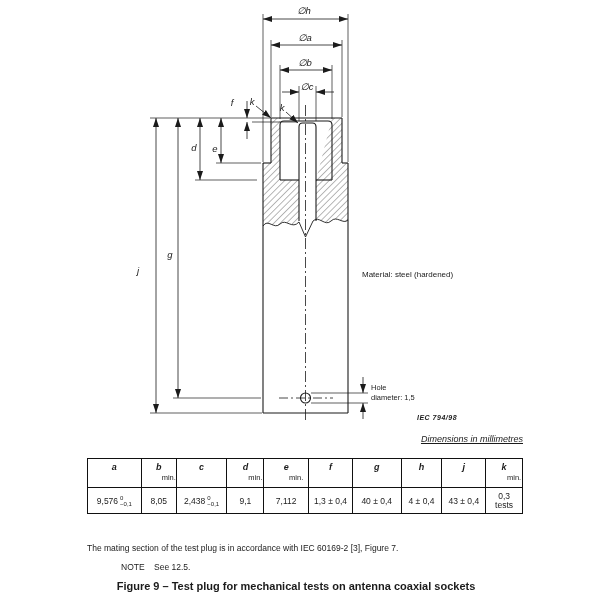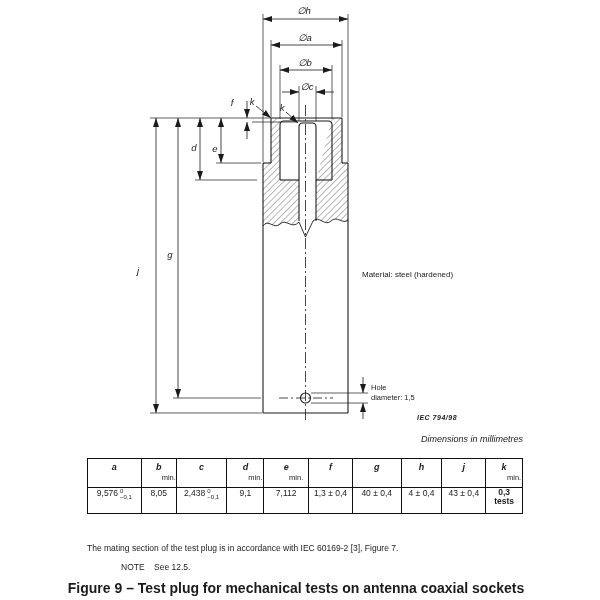--- a/index.html
+++ b/index.html
@@ -8,39 +8,39 @@
     font-family:"Liberation Sans", sans-serif;color:#1b1b1b;
   }
   .drawing-wrap{position:absolute;left:0;top:0;width:600px;height:450px;}
   svg text{fill:#1b1b1b;}
   .dimlbl{font-family:"Liberation Sans",sans-serif;font-style:italic;font-size:9.5px;}
   .notelbl{font-family:"Liberation Sans",sans-serif;font-size:7.5px;}
   .matlbl{font-family:"Liberation Sans",sans-serif;font-size:8px;}
   .ieclbl{font-family:"Liberation Sans",sans-serif;font-size:7px;font-style:italic;font-weight:bold;letter-spacing:.5px;}
 
   .dims-note{
-    position:absolute;top:434px;right:77px;font-size:9px;font-style:italic;
+    position:absolute;top:434px;right:77px;font-size:9px;font-style:italic;text-decoration:underline;
   }
   .dim-table{
     position:absolute;left:87px;top:458px;width:436px;height:56px;
     display:flex;border:1.5px solid #111;box-sizing:border-box;background:#fff;
   }
   .col{box-sizing:border-box;border-right:1px solid #111;display:flex;flex-direction:column;}
   .col:last-child{border-right:none;}
   .hcell{height:29px;box-sizing:border-box;border-bottom:1px solid #111;
     display:flex;flex-direction:column;align-items:center;padding-top:2px;}
   .hletter{font-style:italic;font-size:9px;font-weight:bold;line-height:12px;}
   .hsub{font-size:7.5px;line-height:9px;margin-left:20px;}
-  .vcell{flex:1;display:flex;justify-content:center;font-size:8.5px;}
+  .vcell{flex:1;display:flex;align-items:center;justify-content:center;font-size:8.5px;}
   .tolstack{display:inline-flex;flex-direction:column;margin-left:2px;font-size:6px;line-height:6px;align-items:flex-start;}
-  .twoline{display:flex;flex-direction:column;align-items:center;line-height:9px;font-weight:bold;}
+  .twoline{display:flex;flex-direction:column;align-items:center;line-height:9px;}
   .note-mating{position:absolute;left:87px;top:543px;font-size:8.5px;text-align:center;}
   .note-see{position:absolute;left:87px;top:562px;font-size:8.5px;white-space:pre;padding-left:34px;}
   .fig-caption{position:absolute;left:0;top:580px;width:592px;text-align:center;
-    font-size:14px;font-weight:bold;}
+    font-size:11px;font-weight:bold;}
 </style>
 </head>
 <body>
 
 <div class="drawing-wrap">
 <svg width="600" height="450" viewBox="0 0 600 450">
   <defs>
     <marker id="ar" markerWidth="10" markerHeight="8" refX="9" refY="4" orient="auto-start-reverse" markerUnits="userSpaceOnUse">
       <path d="M0,1 L9,4 L0,7 Z" fill="#1b1b1b"></path>
     </marker>

